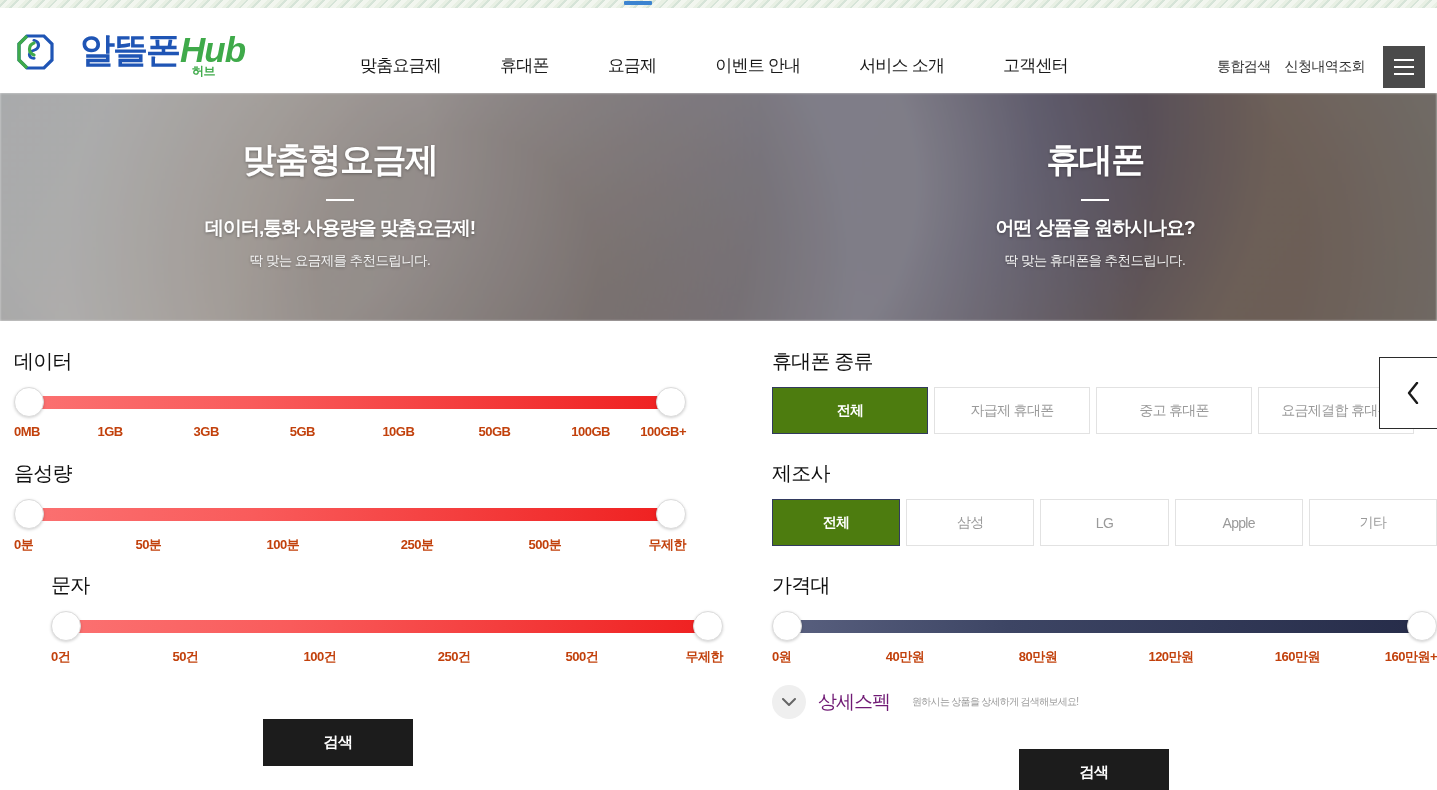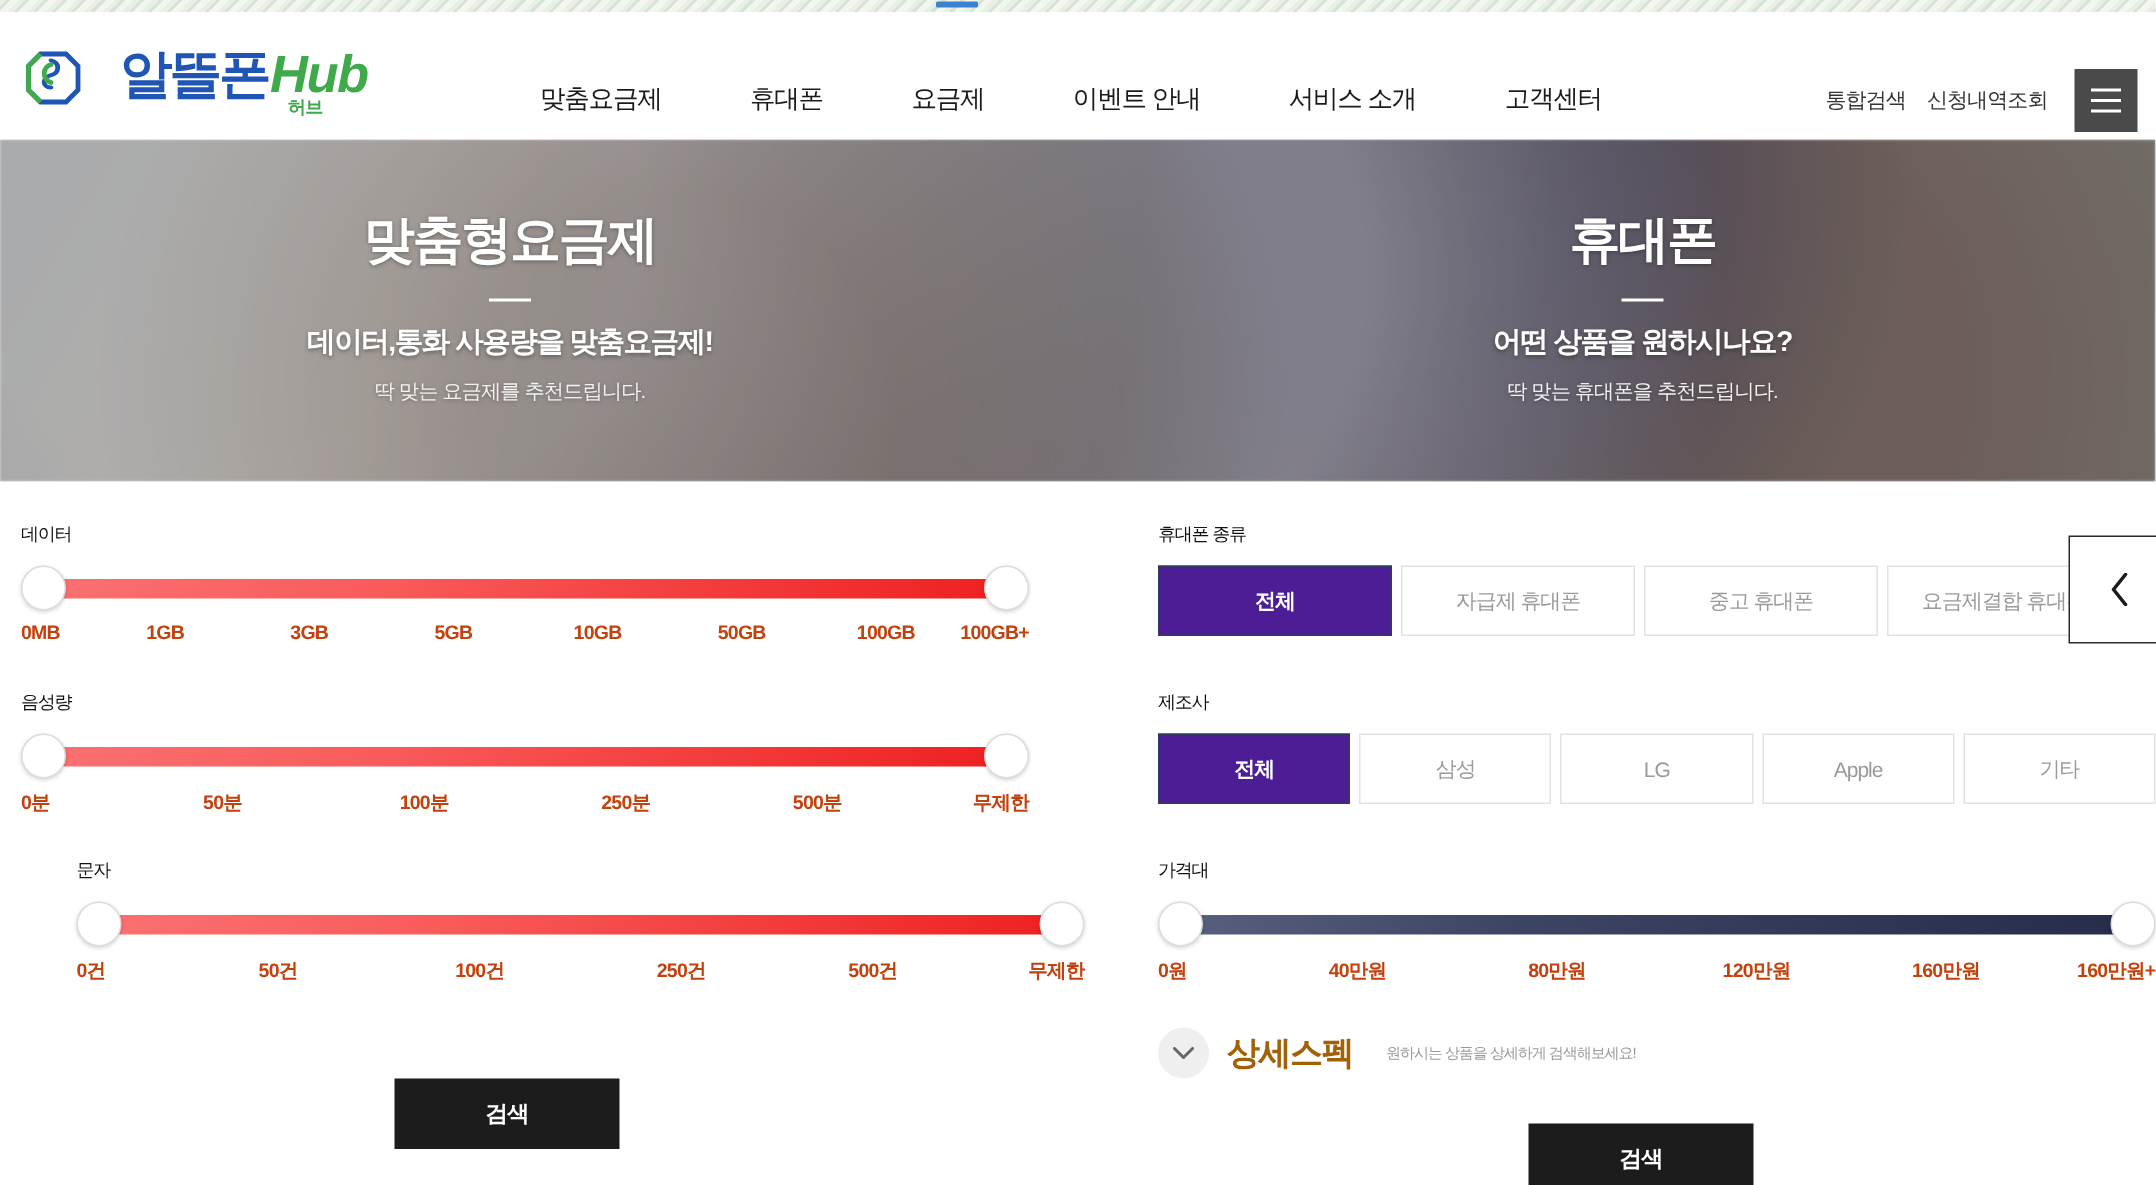--- a/index.html
+++ b/index.html
@@ -114,21 +114,21 @@
   .hero-desc{
     font-size:13.5px; color:#f2f2f2; letter-spacing:-0.6px; margin-top:11px;
     text-shadow:0 1px 3px rgba(0,0,0,.3);
   }
 
   
   .panel-left{ position:absolute; top:330px; left:0;  width:700px; height:460px; }
   .panel-right{ position:absolute; top:330px; left:765px; width:672px; height:460px; }
 
   .field-label{
-    font-size:12px; color:#111; letter-spacing:-0.8px; font-weight:500;
+    font-size:20px; color:#111; letter-spacing:-0.8px; font-weight:500;
   }
 
   
   .slider-block{ position:absolute; width:100%; }
   .slider-row{ position:relative; height:30px; margin-top:12px; }
   .slider-track{
     position:absolute; top:9px; left:14px; right:14px; height:13px;
     border-radius:7px;
   }
   .track-red{ background:linear-gradient(90deg,#fb7171 0%,#f95b5b 35%,#ef2020 100%); }
@@ -152,21 +152,21 @@
 
   
   .opt-row{ display:flex; gap:6px; margin-top:12px; }
   .opt-btn{
     height:47px; display:flex; align-items:center; justify-content:center;
     font-size:14px; letter-spacing:-0.7px; cursor:pointer;
     border:1px solid #e2e2e2; background:#ffffff; color:#9a9a9a;
     white-space:nowrap; padding:0 10px;
   }
   .opt-btn.sel{
-    background:#4c1d95; border-color:#323a5e; color:#ffffff; font-weight:bold;
+    background:#4d7c0f; border-color:#323a5e; color:#ffffff; font-weight:bold;
   }
   .ptype .opt-btn{ width:156px; }
   .maker .opt-btn{ width:129px; }
 
   
   .carousel-prev{
     position:absolute; left:1379px; top:357px; width:68px; height:72px;
     background:#ffffff; border:1px solid #2b2b2b;
     display:flex; align-items:center; justify-content:center;
     cursor:pointer; z-index:5;
@@ -176,21 +176,21 @@
   
   .detail-row{
     position:absolute; top:355px; left:0;
     display:flex; align-items:center; gap:12px; cursor:pointer;
   }
   .chev-circle{
     width:34px; height:34px; border-radius:50%; background:#efefef;
     display:flex; align-items:center; justify-content:center;
   }
   .detail-title{
-    font-size:22px; font-weight:bold; color:#a16207; letter-spacing:-1px;
+    font-size:19px; font-weight:normal; color:#701a75; letter-spacing:-1px;
   }
   .detail-desc{
     font-size:10px; color:#9a9a9a; letter-spacing:-0.7px; margin-left:10px;
   }
 
   
   .search-btn{
     position:absolute; background:#1c1c1c; color:#ffffff;
     display:flex; align-items:center; justify-content:center;
     font-size:15px; font-weight:bold; letter-spacing:-0.6px; cursor:pointer;

